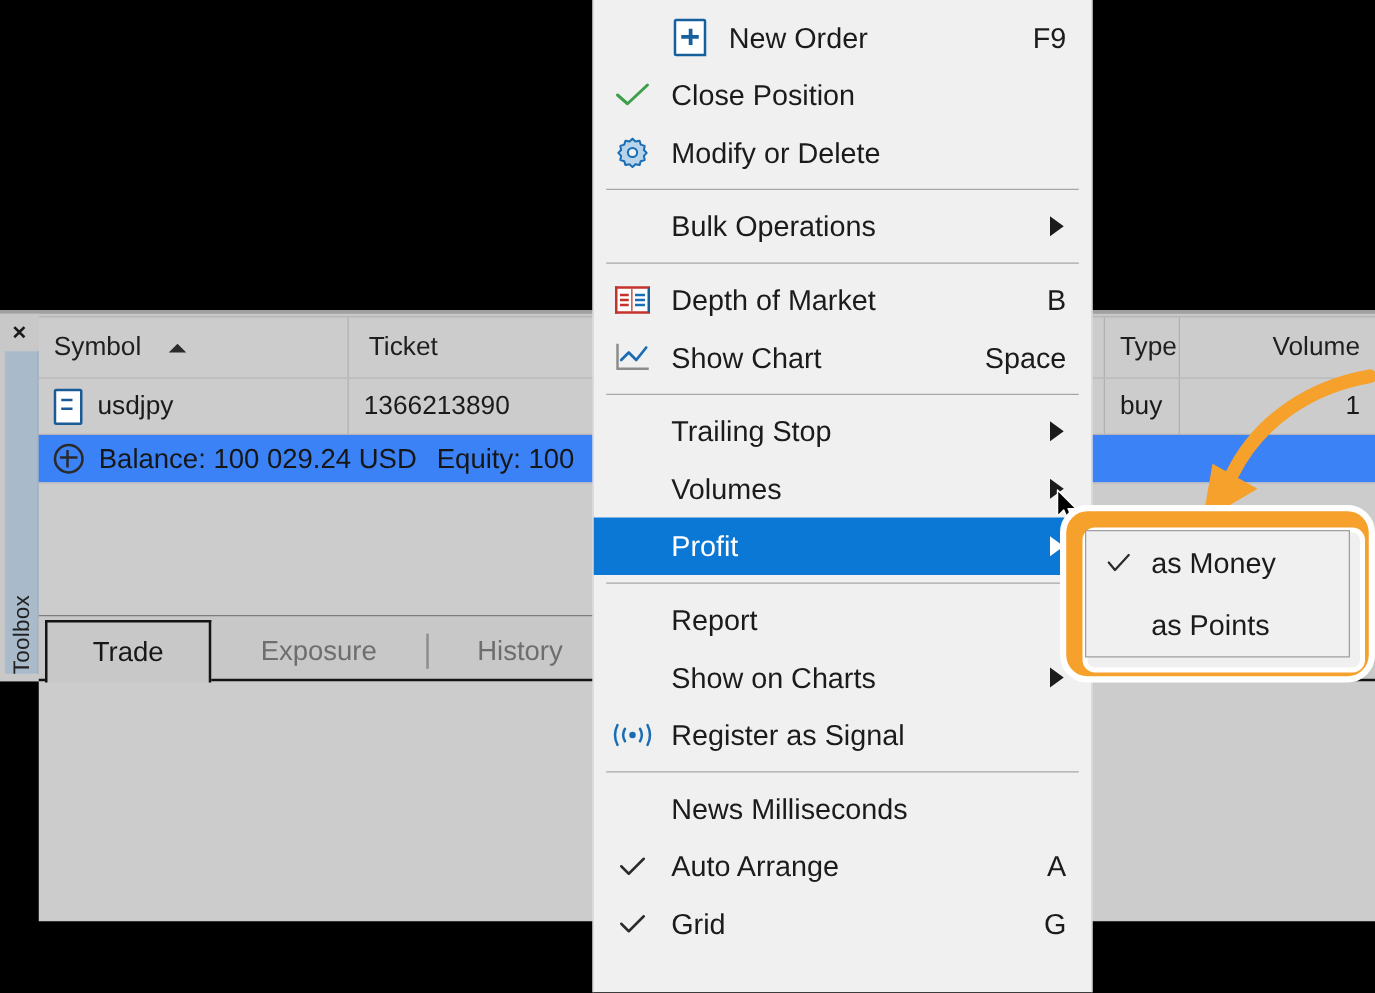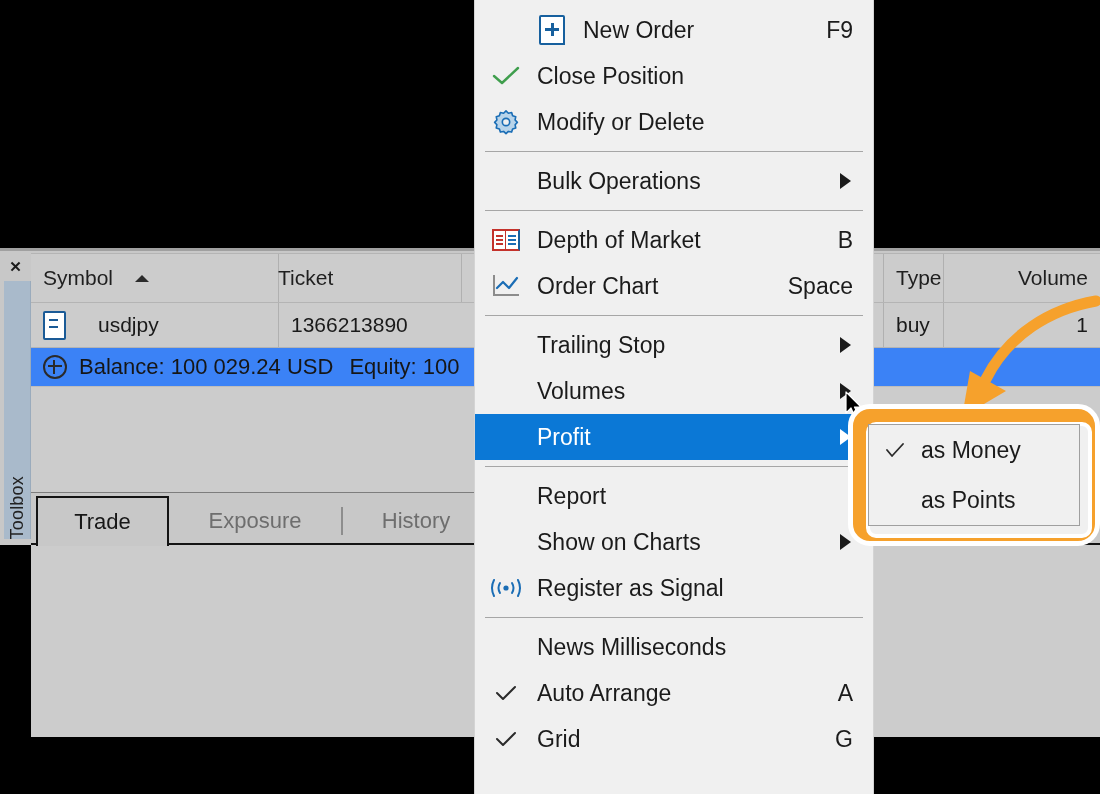--- a/index.html
+++ b/index.html
@@ -458,34 +458,34 @@
     <span class="tb-vtab-label">Toolbox</span>
   </div>
 
   <div class="tb-table">
 
     <div class="tb-header">
       <div class="hcell" style="left:0px; width:248px;">
         <span>Symbol</span>
         <span class="sort-caret"></span>
       </div>
-      <div class="hcell" style="left:235px; width:196px;">
+      <div class="hcell" style="left:252px; width:196px;">
         <span>Ticket</span>
       </div>
       <div class="hcell" style="left:444px; width:409px;"></div>
       <div class="hcell" style="left:853px; width:60px;">
         <span>Type</span>
       </div>
       <div class="hcell right" style="left:913px; width:156px; border-right:none;">
         <span>Volume</span>
       </div>
     </div>
 
     <div class="tb-row">
-      <div class="dcell" style="left:0px; width:248px;gap:20px;">
+      <div class="dcell" style="left:0px; width:248px;">
         <span class="sym-icon"></span>
         <span>usdjpy</span>
       </div>
       <div class="dcell" style="left:248px; width:196px;">
         <span>1366213890</span>
       </div>
       <div class="dcell" style="left:444px; width:409px;"></div>
       <div class="dcell" style="left:853px; width:60px;">
         <span>buy</span>
       </div>
@@ -585,21 +585,21 @@
     <span class="accel">B</span>
   </div>
 
   <div class="mi">
     <span class="gutter">
       <svg class="ico-chart" viewBox="0 0 28 24">
         <path d="M2 1 L2 21 L27 21" fill="none" stroke="#8c8c8c" stroke-width="2"></path>
         <path d="M5 14 L11 8 L17 14 L25 4" fill="none" stroke="#1a6db5" stroke-width="2.2" stroke-linecap="round" stroke-linejoin="round"></path>
       </svg>
     </span>
-    <span class="label">Order Chart</span>
+    <span class="label">Show Chart</span>
     <span class="accel">Space</span>
   </div>
 
   <div class="msep"></div>
 
   <div class="mi">
     <span class="gutter"></span>
     <span class="label">Trailing Stop</span>
     <span class="arrow"></span>
   </div>

